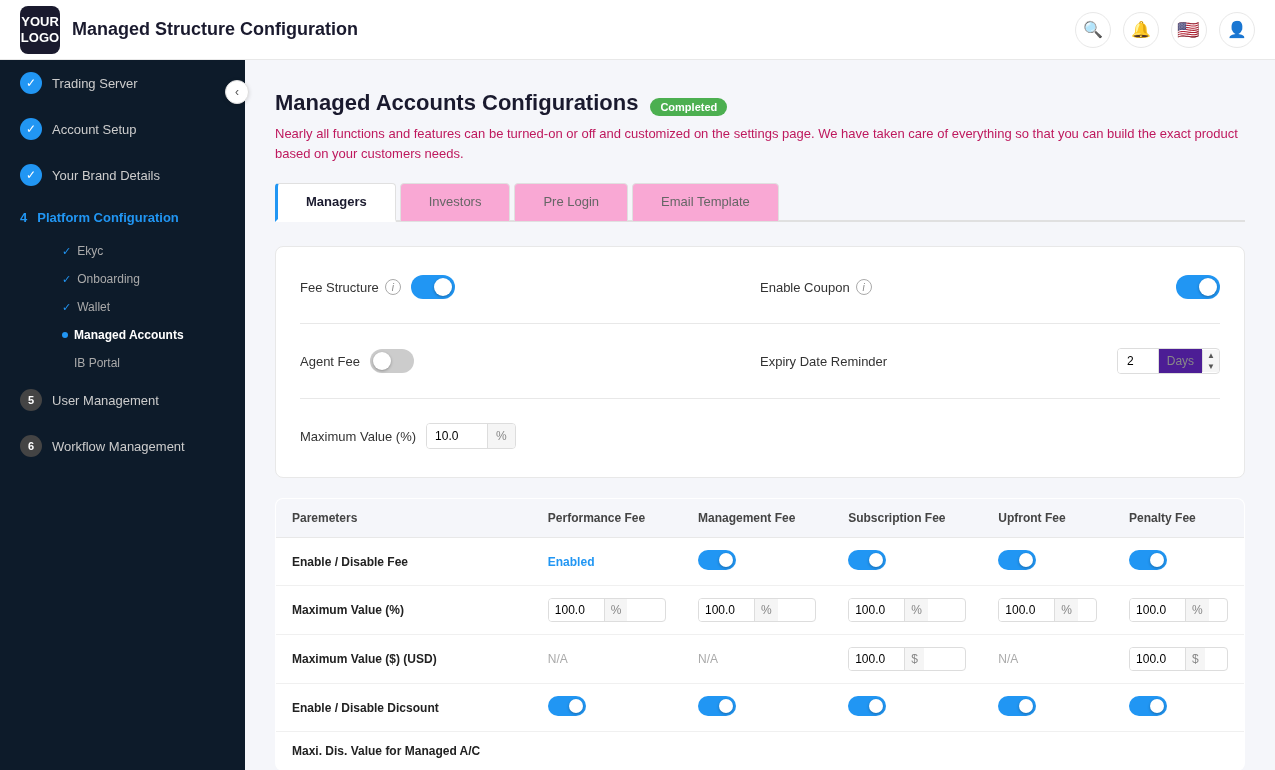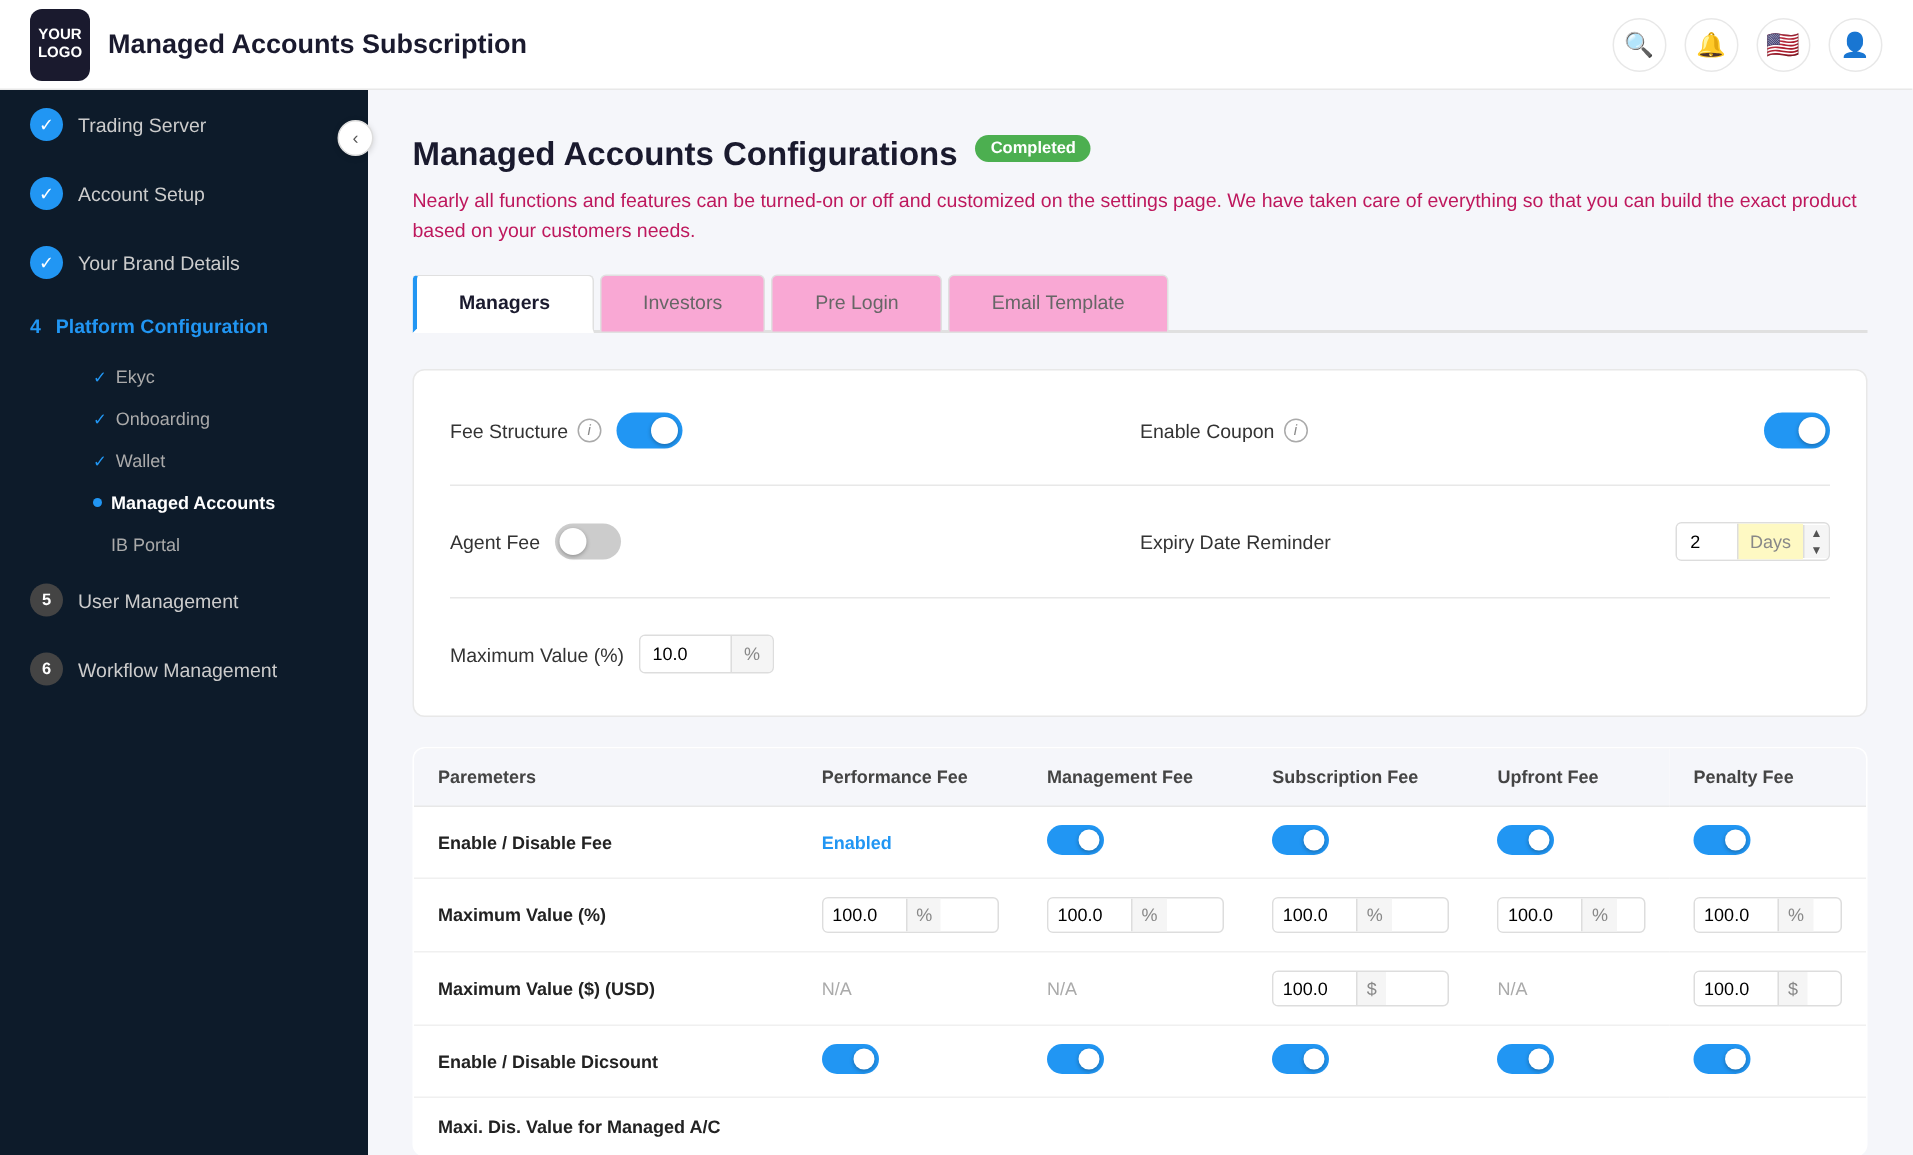--- a/index.html
+++ b/index.html
@@ -8,21 +8,21 @@
     
     .topnav {
       display: flex; align-items: center; justify-content: space-between;
       background: #fff; height: 60px; padding: 0 20px;
       border-bottom: 1px solid #e8e8e8; position: fixed; top: 0; left: 0; right: 0; z-index: 100;
     }
     .topnav-left { display: flex; align-items: center; gap: 12px; }
     .logo-box {
       width: 40px; height: 48px; background: #1a1a2e; border-radius: 8px;
       display: flex; align-items: center; justify-content: center;
-      color: #fff; font-size: 10px; font-weight: 700; text-align: center; line-height: 1.2;
+      color: #fff; font-size: 13px; font-weight: 700; text-align: center; line-height: 1.2;
     }
     .app-title { font-size: 18px; font-weight: 600; color: #1a1a2e; }
     .topnav-right { display: flex; align-items: center; gap: 12px; }
     .icon-btn {
       width: 36px; height: 36px; border-radius: 50%; border: 1px solid #e8e8e8;
       display: flex; align-items: center; justify-content: center;
       cursor: pointer; background: #fff; color: #555; font-size: 16px;
     }
     .flag-btn {
       width: 36px; height: 36px; border-radius: 50%; border: 1px solid #e8e8e8;
@@ -74,21 +74,21 @@
     }
 
     
     .main {
       margin-top: 60px; margin-left: 245px; padding: 30px; min-height: calc(100vh - 60px);
       background: #f5f6fa;
     }
 
     
     .page-header { margin-bottom: 20px; }
-    .page-header-top { display: flex; align-items: flex-start; gap: 12px; margin-bottom: 8px; }
+    .page-header-top { display: flex; align-items: flex-end; gap: 12px; margin-bottom: 8px; }
     .page-header-title { font-size: 22px; font-weight: 700; color: #1a1a2e; }
     .badge-completed {
       background: #4caf50; color: #fff; font-size: 11px; font-weight: 600;
       padding: 3px 10px; border-radius: 12px;
     }
     .page-header-desc { font-size: 13px; color: #be185d; line-height: 1.5; }
 
     
     .tabs { display: flex; gap: 0; margin-bottom: 24px; border-bottom: 2px solid #e0e0e0; }
     .tab {
@@ -149,21 +149,21 @@
       border-left: 1px solid #ddd;
     }
     .days-input {
       display: flex; align-items: center; border: 1px solid #ddd; border-radius: 4px;
       overflow: hidden;
     }
     .days-input input {
       border: none; outline: none; padding: 5px 8px; width: 40px; font-size: 12px; text-align: center;
     }
     .days-input .days-label {
-      padding: 5px 8px; background: #fef9c3; color: #888; font-size: 12px;
+      padding: 5px 8px; background: #4c1d95; color: #888; font-size: 12px;
       border-left: 1px solid #ddd;
     }
     .days-input .days-spinner {
       display: flex; flex-direction: column; background: #f5f5f5; border-left: 1px solid #ddd;
     }
     .days-spinner-btn { font-size: 8px; padding: 1px 4px; cursor: pointer; color: #555; }
 
     
     .fee-table { width: 100%; border-collapse: collapse; background: #fff; border-radius: 8px; border: 1px solid #e8e8e8; overflow: hidden; margin-bottom: 24px; }
     .fee-table th {
@@ -208,21 +208,21 @@
 
     
     .divider { border: none; border-top: 1px solid #e8e8e8; margin: 16px 0; }
   </style>
 </head>
 <body>
 
 <nav class="topnav">
   <div class="topnav-left">
     <div class="logo-box">YOUR<br>LOGO</div>
-    <span class="app-title">Managed Accounts Subscription</span>
+    <span class="app-title">Managed Structure Configuration</span>
   </div>
   <div class="topnav-right">
     <div class="icon-btn">🔍</div>
     <div class="icon-btn">🔔</div>
     <div class="flag-btn">🇺🇸</div>
     <div class="icon-btn">👤</div>
   </div>
 </nav>
 
 <div class="collapse-btn">‹</div>

